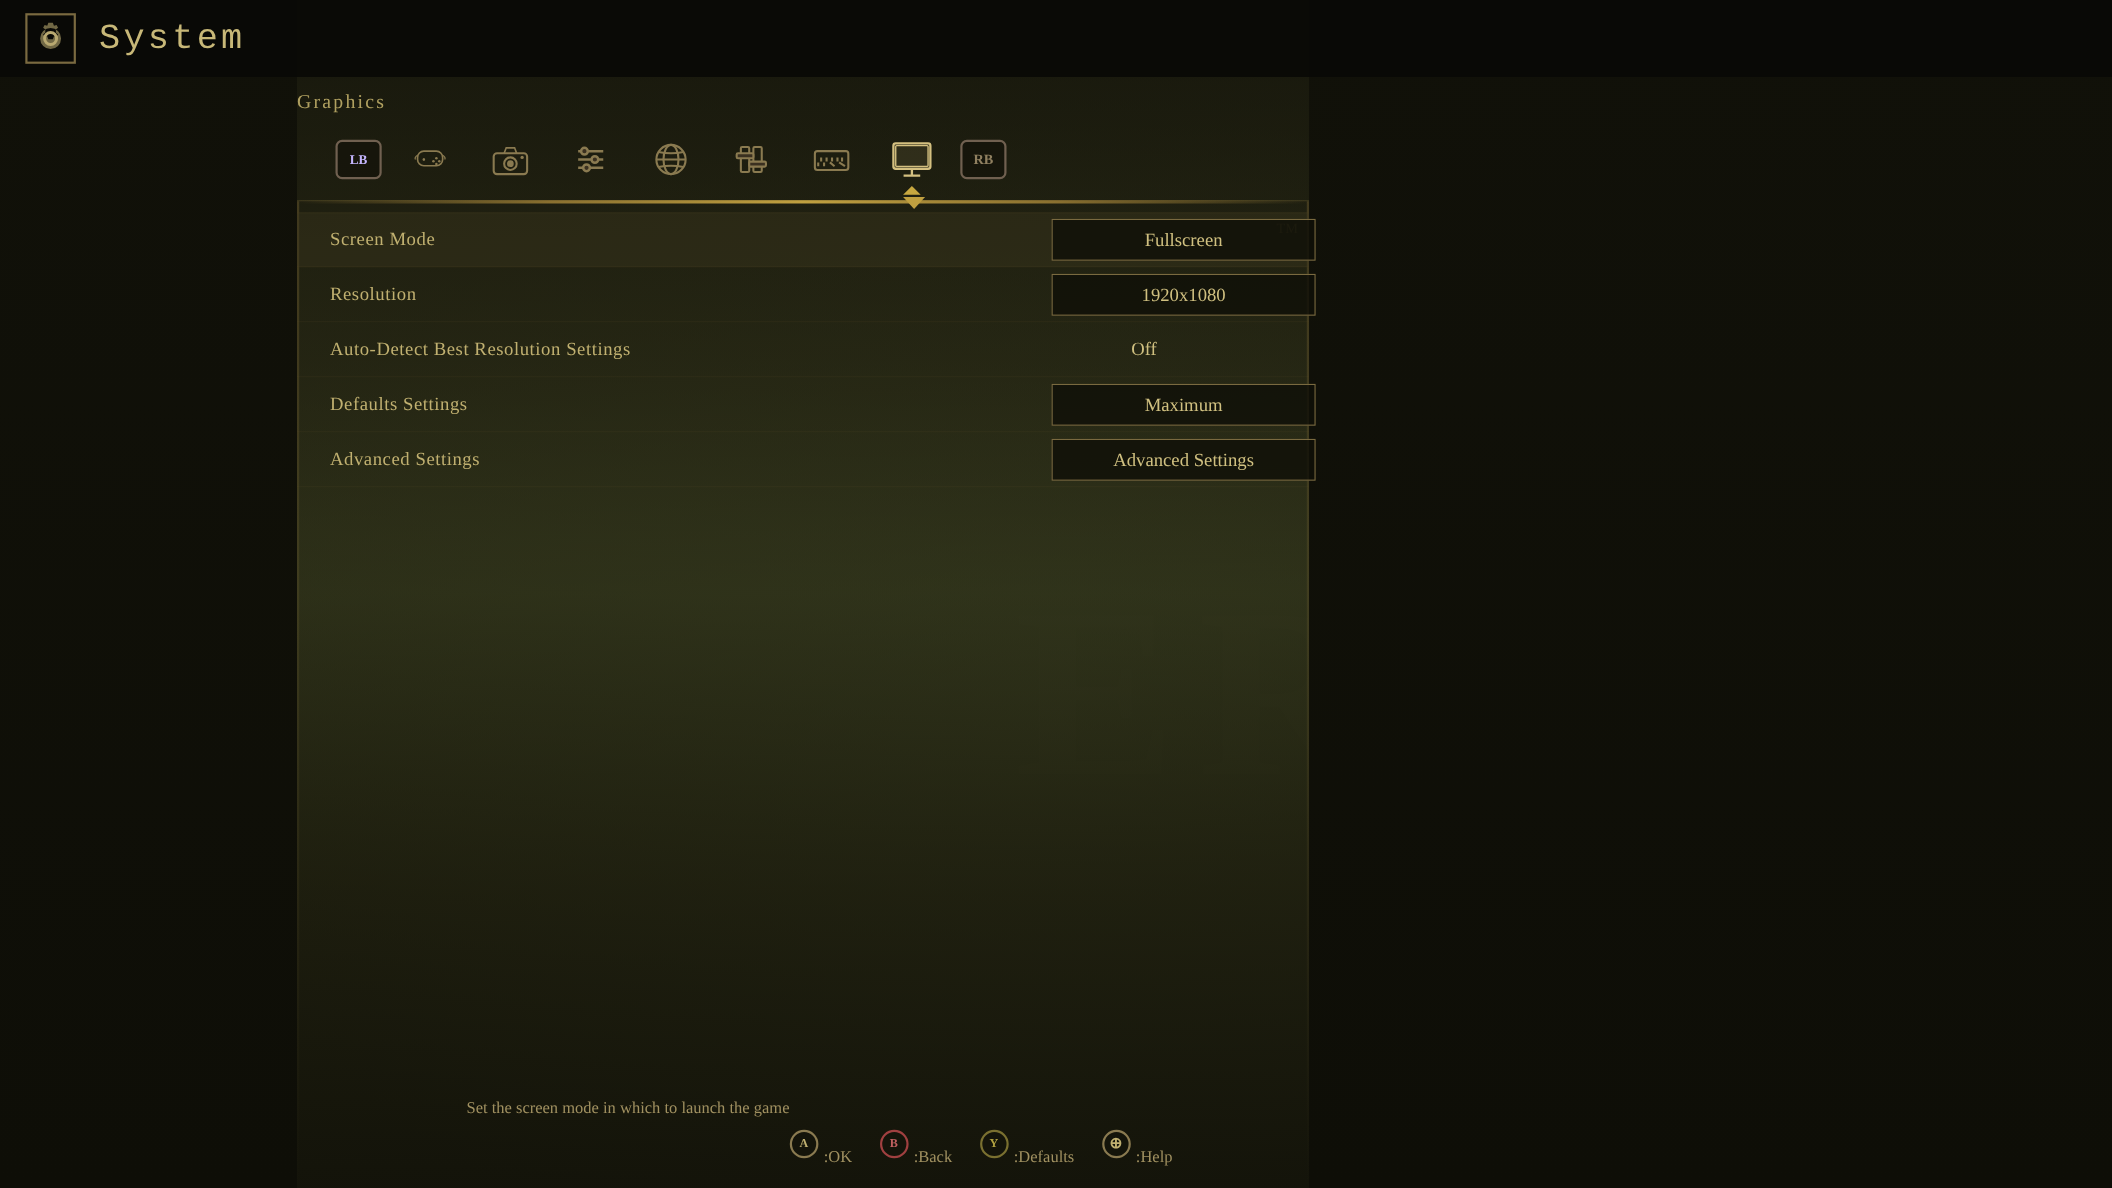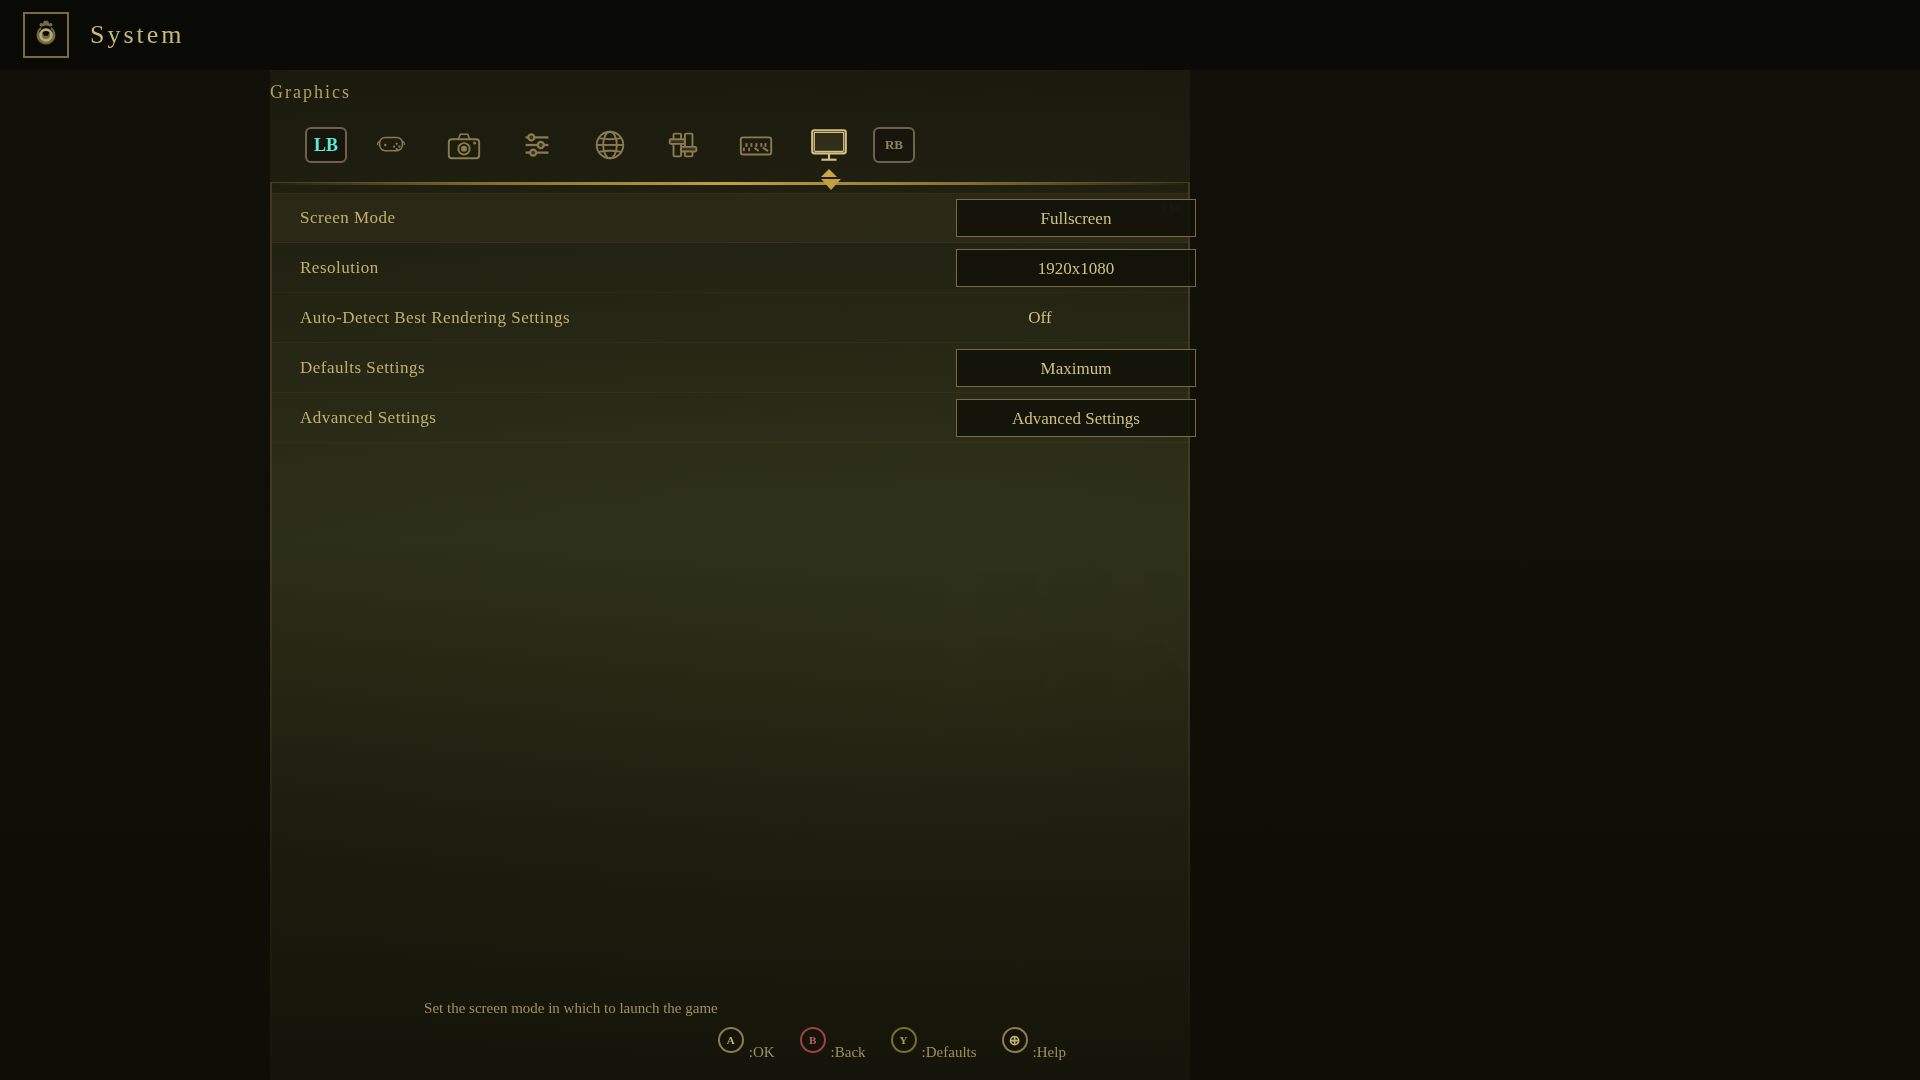--- a/index.html
+++ b/index.html
@@ -111,22 +111,22 @@
     .gear-svg {
       width: 46px;
       height: 46px;
       fill: #b8a870;
       border: 2px solid #7a6a40;
       padding: 4px;
     }
 
     .header-title {
       color: #c8b878;
-      font-size: 26px;
-      font-family: Liberation Serif, serif;
+      font-size: 32px;
+      font-family: Liberation Mono, monospace;
       letter-spacing: 3px;
     }
 
     
     .section-title {
       position: absolute;
       top: 82px;
       left: 270px;
       color: #b0a060;
       font-size: 18px;
@@ -352,22 +352,22 @@
 
     
     .lb-badge {
       display: inline-flex;
       align-items: center;
       justify-content: center;
       width: 42px;
       height: 36px;
       border: 2px solid #706050;
       border-radius: 6px;
-      color: #5eead4;
-      font-size: 18px;
+      color: #c4b5fd;
+      font-size: 12px;
       font-weight: bold;
       background: rgba(20, 18, 10, 0.7);
     }
 
     .rb-badge {
       display: inline-flex;
       align-items: center;
       justify-content: center;
       width: 42px;
       height: 36px;
@@ -509,21 +509,21 @@
   </div>
 
   <div class="settings-row">
     <span class="setting-label">Resolution</span>
     <div class="setting-value">
       <span class="setting-value-btn">1920x1080</span>
     </div>
   </div>
 
   <div class="settings-row">
-    <span class="setting-label">Auto-Detect Best Rendering Settings</span>
+    <span class="setting-label">Auto-Detect Best Resolution Settings</span>
     <div class="setting-value">
       <span class="setting-value-text">Off</span>
     </div>
   </div>
 
   <div class="settings-row">
     <span class="setting-label">Defaults Settings</span>
     <div class="setting-value">
       <span class="setting-value-btn">Maximum</span>
     </div>

